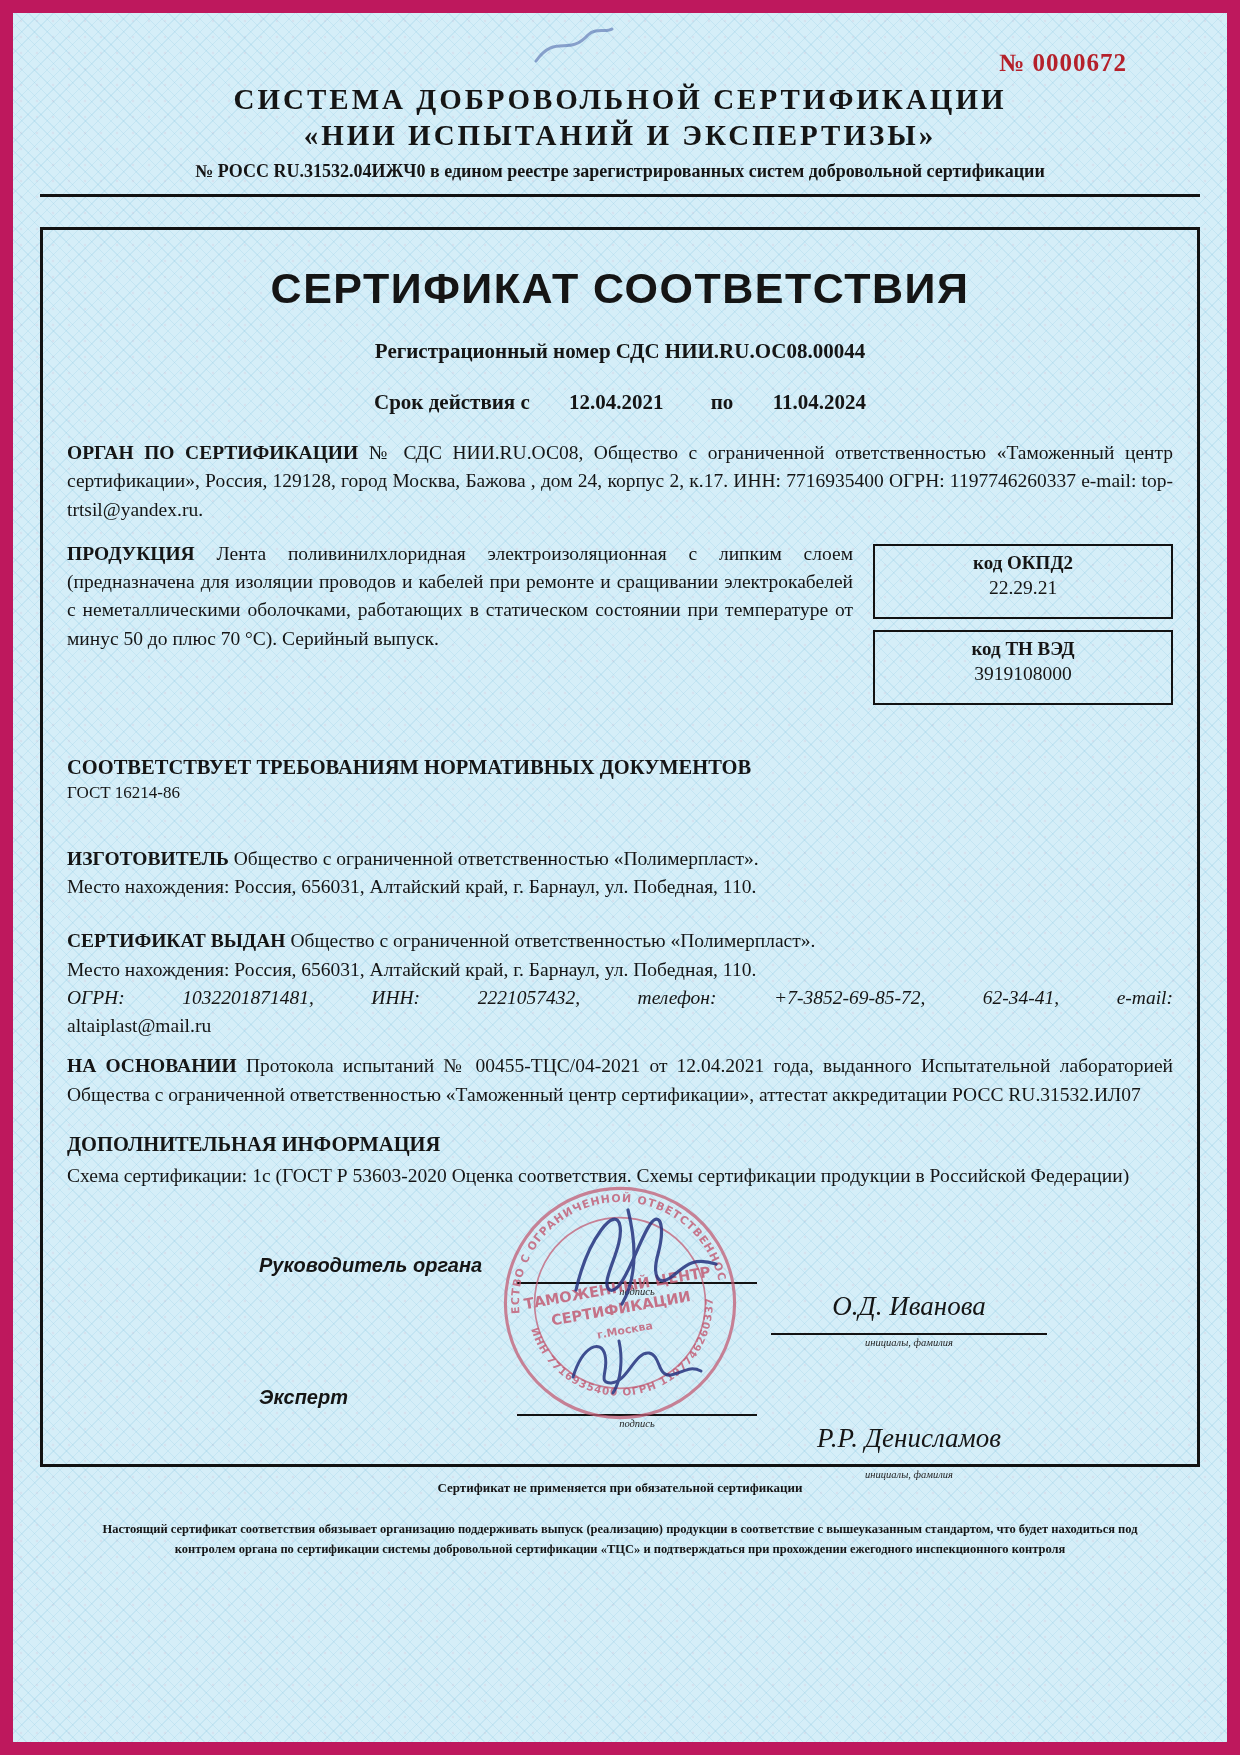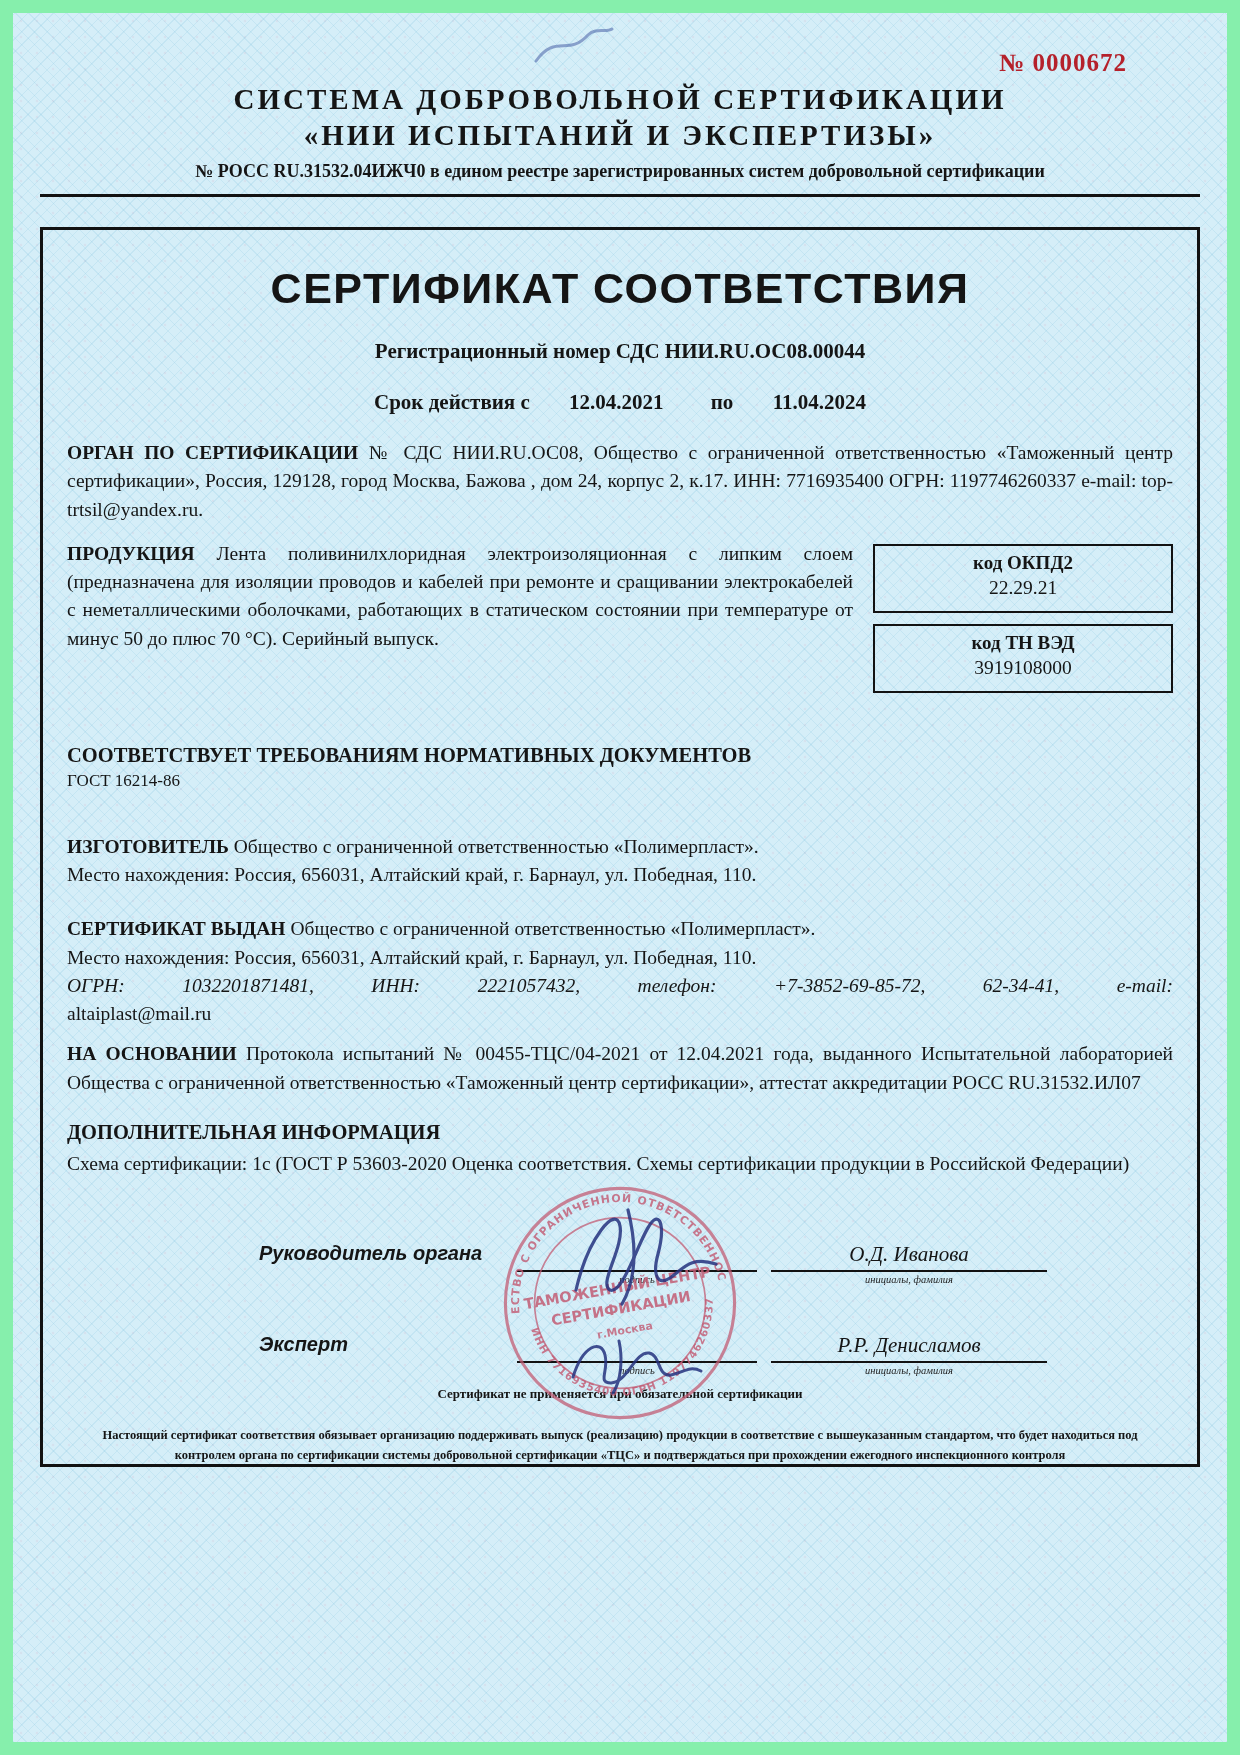--- a/index.html
+++ b/index.html
@@ -1,21 +1,21 @@
 <!DOCTYPE html>
 <html><head>
 <meta charset="utf-8">
 <style>
   * { margin:0; padding:0; box-sizing:border-box; }
   html,body { width:1240px; height:1755px; }
   body {
     font-family:"Liberation Serif","DejaVu Serif",serif;
     color:#151515; background:#ffffff; position:relative;
   }
-  .paper { position:absolute; inset:0; background:#86efac; }
+  .paper { position:absolute; inset:0; background:#be185d; }
   .blue-area {
     position:absolute; left:13px; top:13px; right:13px; bottom:13px;
     background-color:#d5eef8;
     background-image:
       repeating-linear-gradient(45deg, rgba(130,195,222,.20) 0 1px, transparent 1px 9px),
       repeating-linear-gradient(-45deg, rgba(130,195,222,.20) 0 1px, transparent 1px 9px),
       radial-gradient(rgba(214,120,152,.10) 1px, transparent 1.7px);
     background-size:auto,auto,16px 16px;
   }
   .cert-no {
@@ -41,21 +41,21 @@
   .reg-line { margin-top:26px; text-align:center; font-weight:bold; font-size:21px; }
   .validity { margin-top:26px; text-align:center; font-weight:bold; font-size:21px; }
   .validity .v-date { margin-left:34px; }
   .validity .v-po  { margin-left:42px; }
   .para { font-size:19.5px; line-height:1.45; }
   .justify { text-align:justify; }
   .sec-organ { margin-top:24px; }
   .prod-wrap { margin-top:16px; }
   .prod-wrap::after { content:""; display:block; clear:both; }
   .codes { float:right; width:300px; margin:4px 0 10px 20px; }
-  .code-box { border:2.5px solid #121212; text-align:center; padding:6px 4px 12px; margin-bottom:11px; }
+  .code-box { border:2.5px solid #121212; text-align:center; padding:6px 4px 18px; margin-bottom:11px; }
   .code-label { font-weight:bold; font-size:19px; }
   .code-value { font-size:19.5px; margin-top:3px; }
   .sec-head { font-weight:bold; font-size:20.5px; }
   .conf-h { margin-top:30px; }
   .gost { margin-top:4px; font-size:17px; }
   .sec-manufacturer { margin-top:42px; }
   .sec-issued { margin-top:26px; }
   .just-last { text-align:justify; text-align-last:justify;font-style:italic; }
   .sec-basis { margin-top:12px; }
   .add-h { margin-top:24px; }
@@ -64,21 +64,21 @@
   .sig-row-1 { margin-top:64px; }
   .sig-row-2 { margin-top:38px; }
   .sig-role {
     width:258px; font-family:"Liberation Sans","DejaVu Sans",sans-serif;
     font-weight:bold; font-size:20px; padding-bottom:30px;
   }
   .sig-line-block { width:240px; text-align:center; }
   .sig-line { border-bottom:2.2px solid #121212; height:30px; }
   .sig-small { font-size:10.5px; padding-top:2px; color:#222; }
   .sig-name-block { width:276px; margin-left:14px; text-align:center; }
-  .sig-name { font-size:21px; border-bottom:2.2px solid #121212; padding-bottom:3px; }
+  .sig-name { font-size:27px; border-bottom:2.2px solid #121212; padding-bottom:11px;margin-top:37px; }
   .box-footer { margin-top:auto; }
   .footer-note { text-align:center; font-weight:bold; font-size:13px; margin-bottom:24px; }
   .footer-legal {
     width:1060px; margin:0 auto 14px; text-align:center;
     font-weight:bold; font-size:12.5px; line-height:1.55;
   }
   .stamp { position:absolute; left:482px; top:1165px; width:250px; height:250px; transform:rotate(-10deg); }
   .stamp-ring { font-family:"DejaVu Sans","Liberation Sans",sans-serif; font-size:10.5px; font-weight:bold; letter-spacing:1px; }
   .stamp-ring-b { font-family:"DejaVu Sans","Liberation Sans",sans-serif; font-size:10px; font-weight:bold; letter-spacing:1px; }
   .stamp-center { font-family:"DejaVu Sans","Liberation Sans",sans-serif; font-size:14px; font-weight:bold; }

